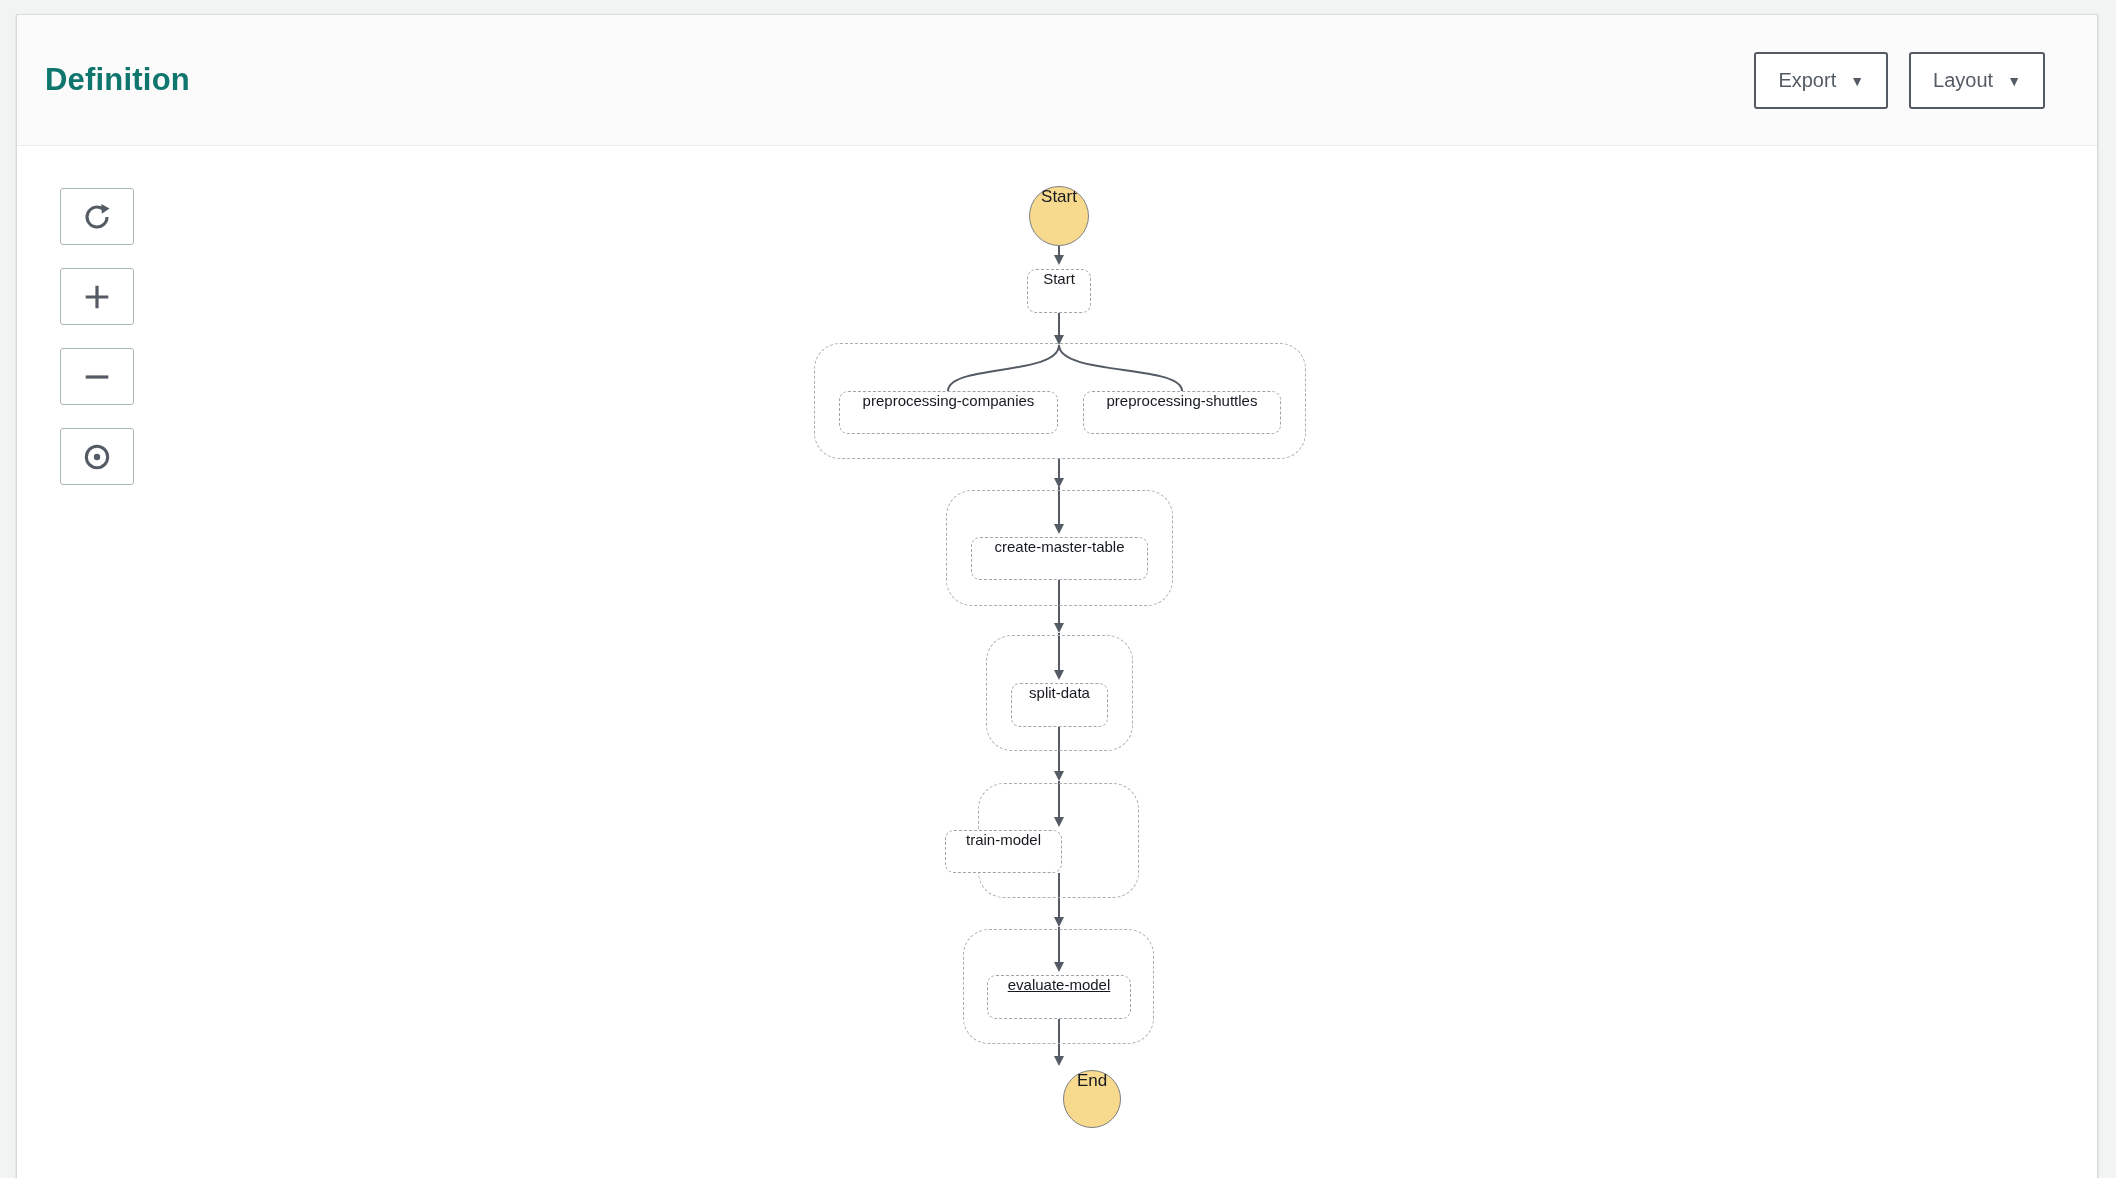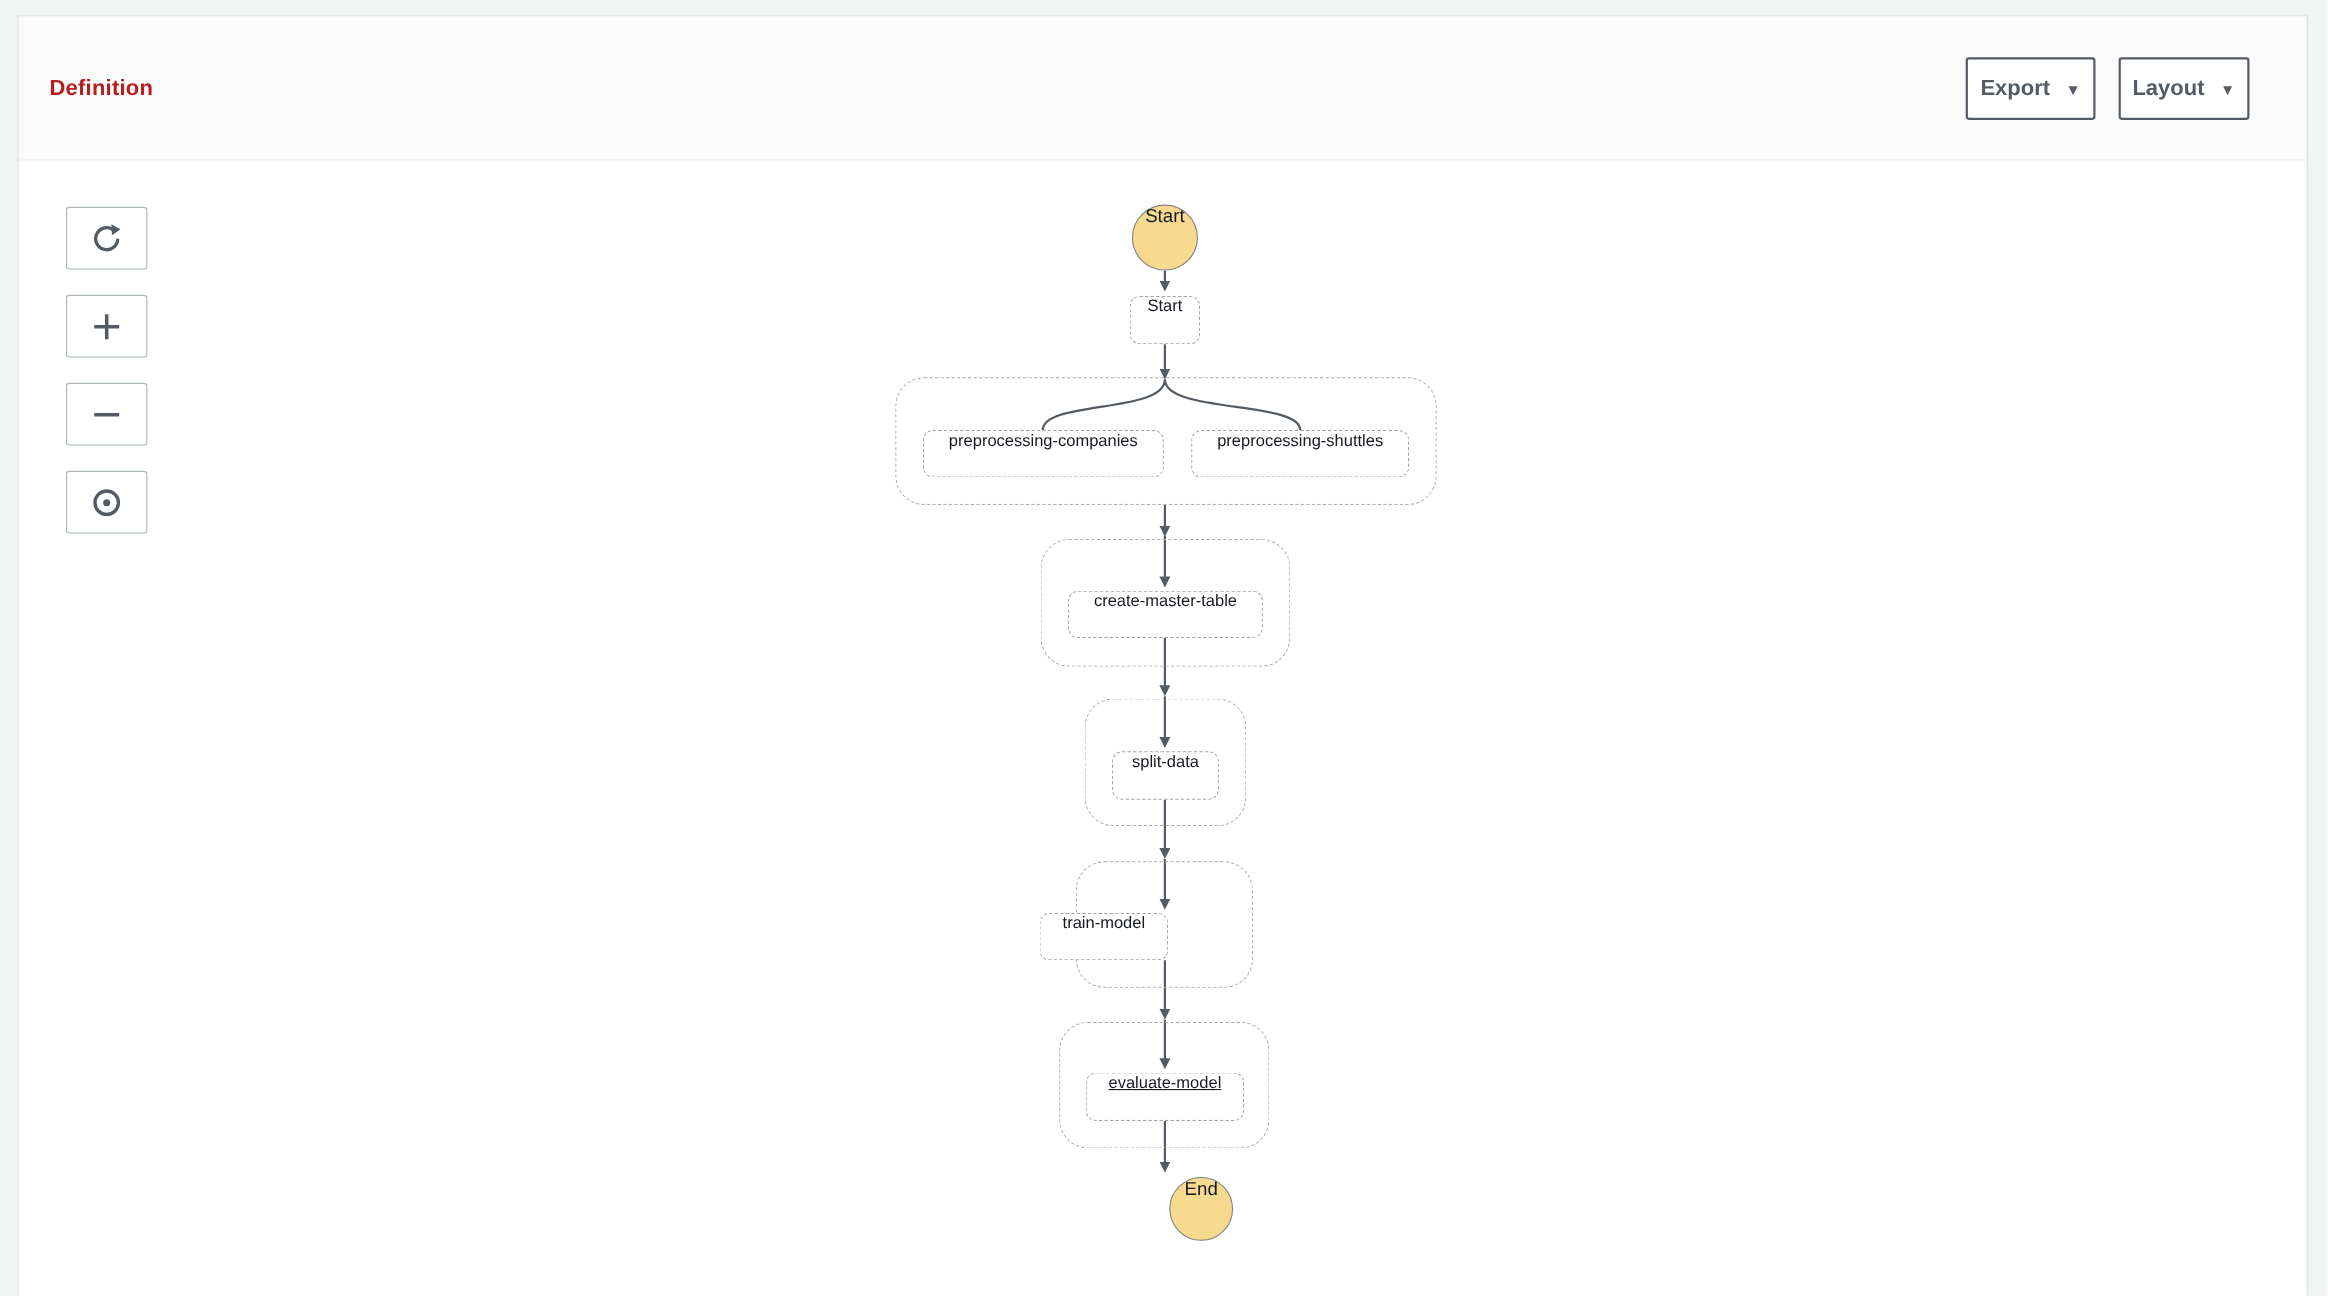--- a/index.html
+++ b/index.html
@@ -22,39 +22,39 @@
     position: relative;
     height: 131px;
     background: #fbfbfb;
     border-bottom: 1px solid #e9ebed;
     display: flex;
     align-items: center;
     justify-content: space-between;
     padding: 0 52px 0 28px;
   }
   .panel-title {
-    font-size: 20px;
+    font-size: 31px;
     font-weight: bold;
-    color: #b91c1c;
+    color: #0f766e;
     letter-spacing: 0.2px;
   }
   .header-actions { display: flex; gap: 21px; }
   .btn {
     display: inline-flex;
     align-items: center;
     justify-content: center;
     gap: 14px;
     height: 57px;
-    padding: 0 11px;
+    padding: 0 22px;
     background: #ffffff;
     border: 2px solid #545b64;
     border-radius: 3px;
     color: #545b64;
     font-size: 20px;
-    font-weight: bold;
+    font-weight: normal;
     font-family: inherit;
     cursor: pointer;
   }
   .caret {
     font-size: 14px;
     line-height: 1;
     color: #545b64;
     transform: translateY(1px);
   }
   .canvas {

